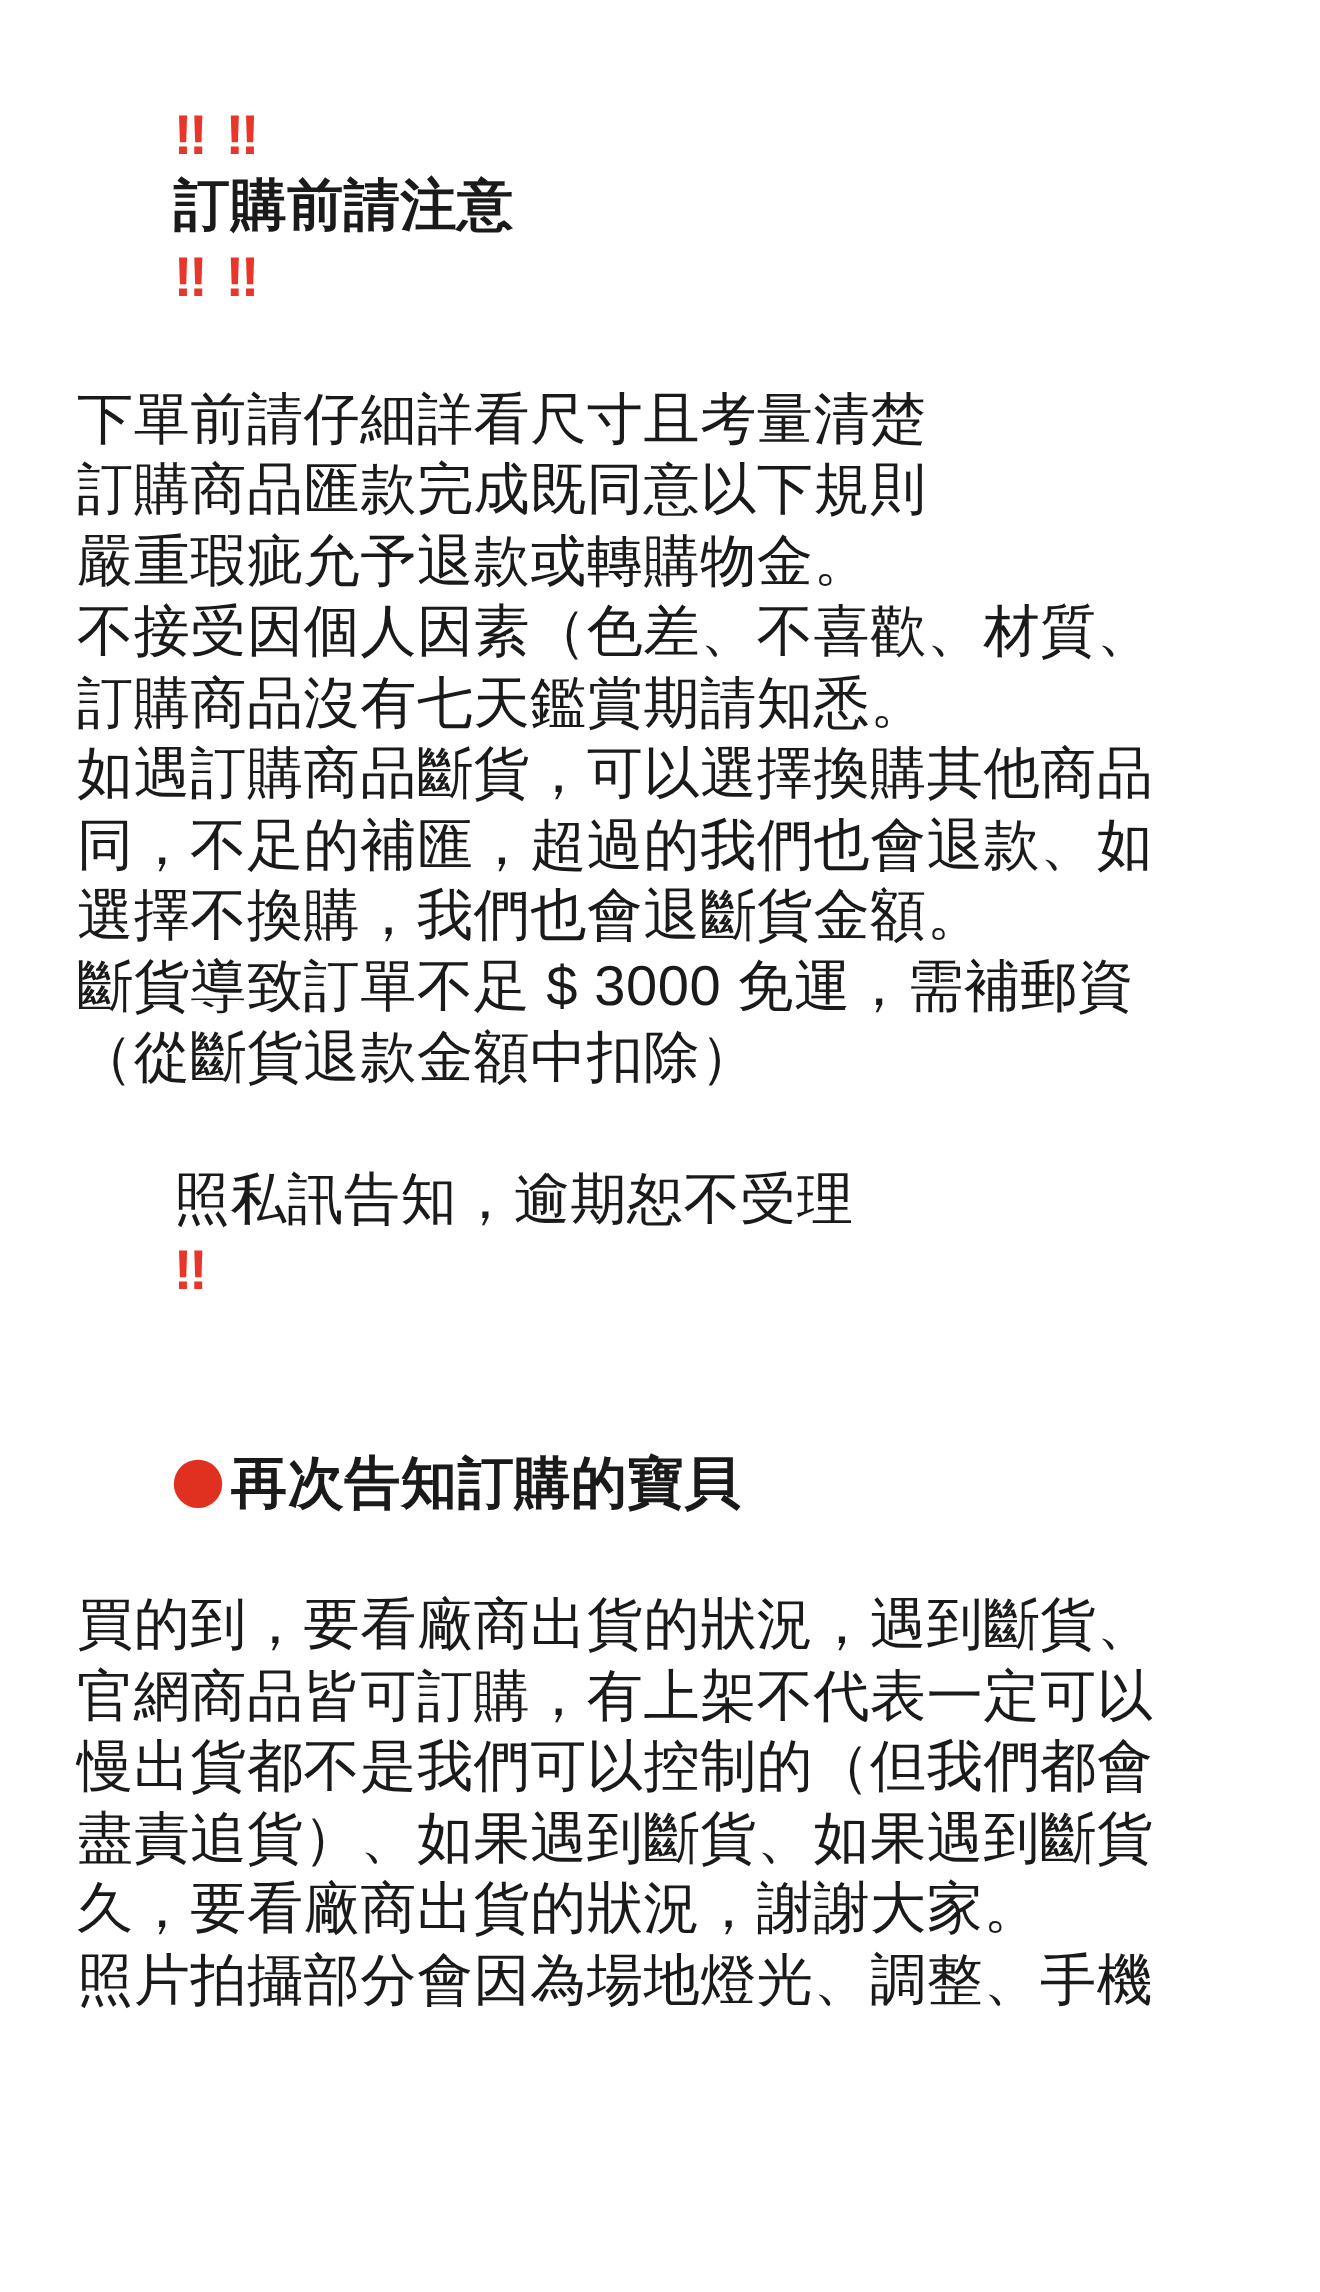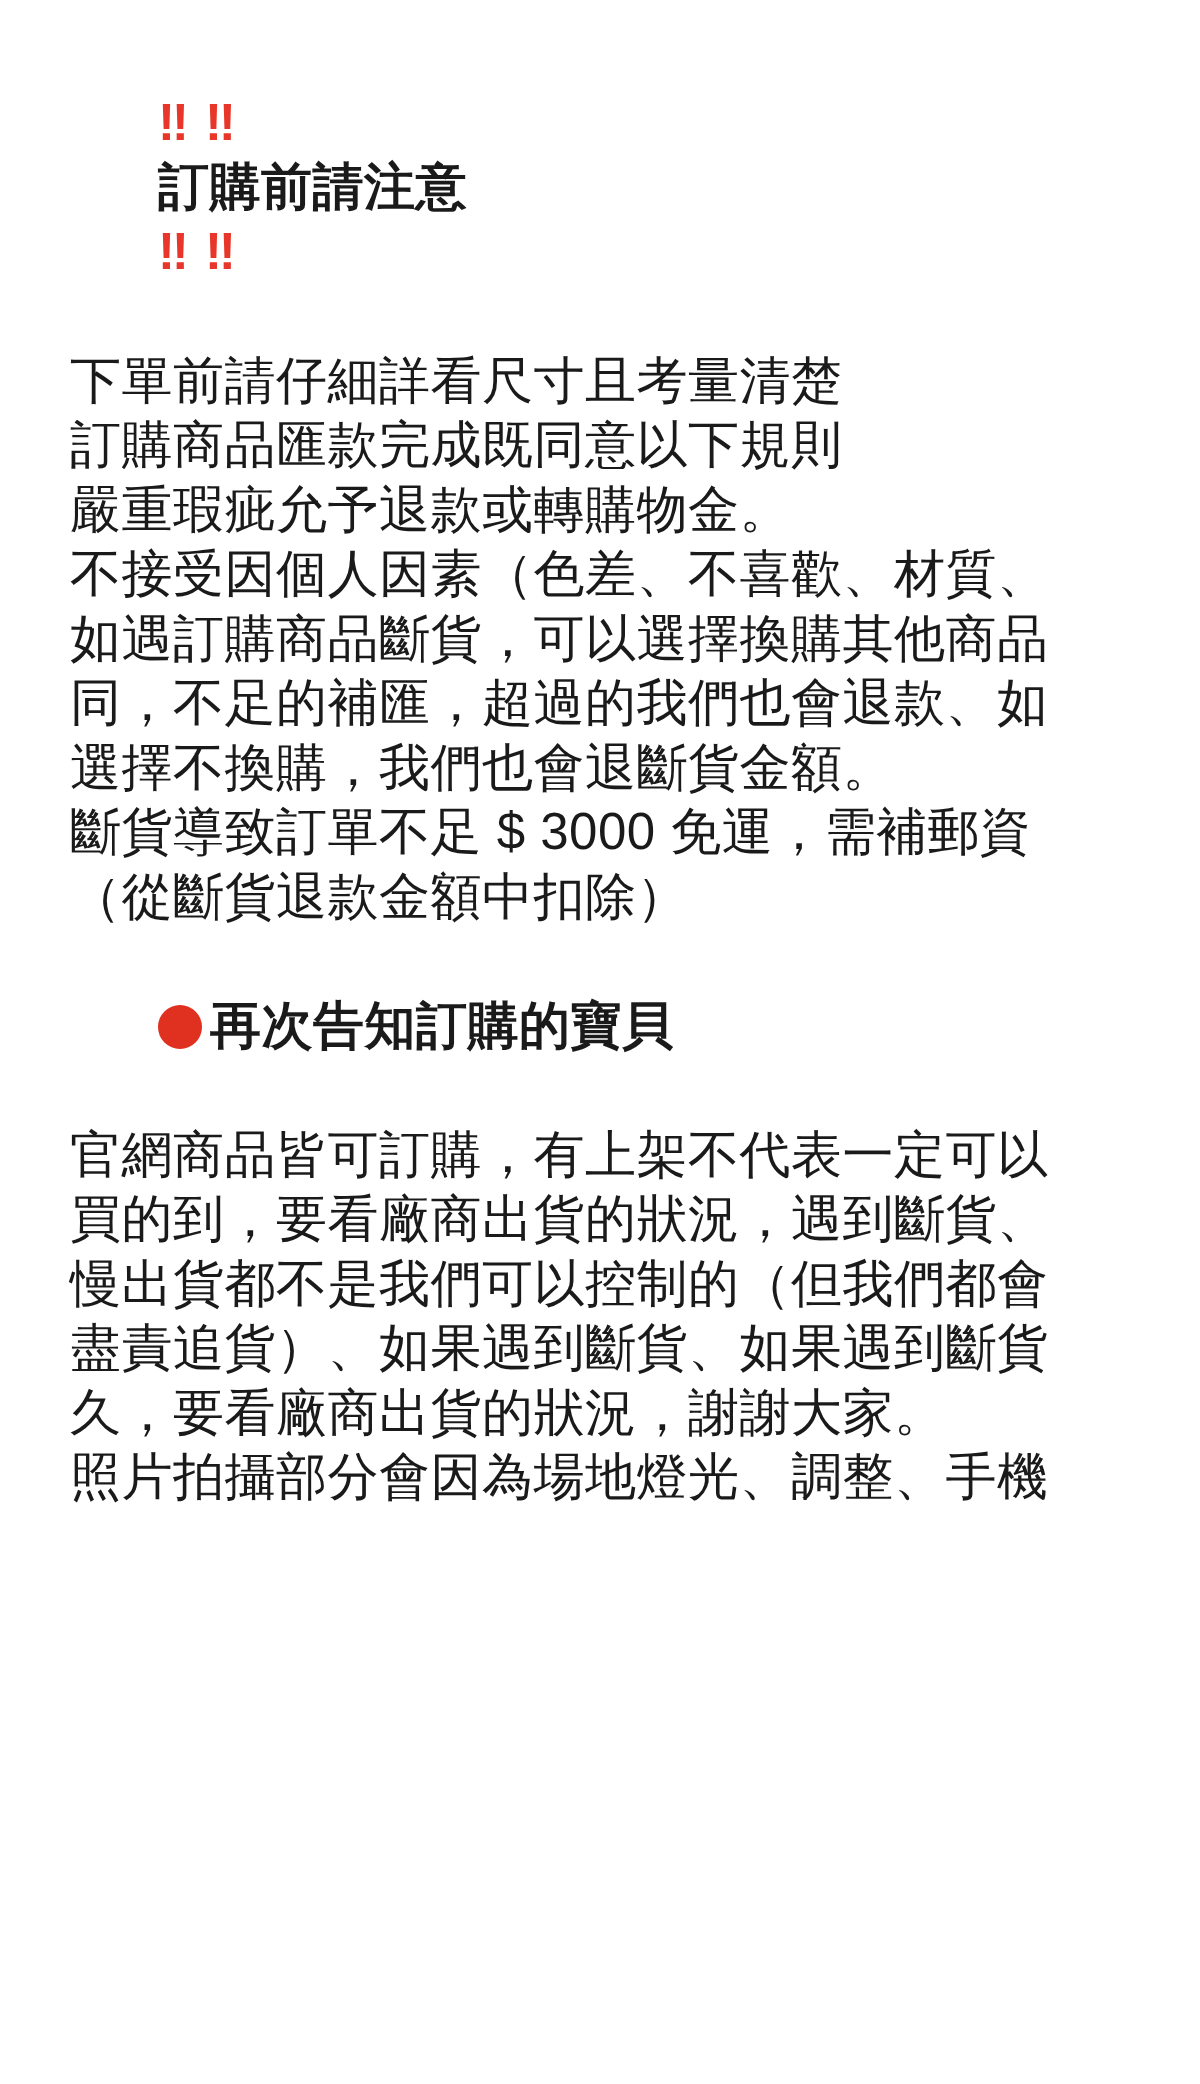--- a/index.html
+++ b/index.html
@@ -61,32 +61,37 @@
     <div class="line heading-line">
       <span class="warn-mark">‼ ‼</span>
       <span>訂購前請注意</span>
       <span class="warn-mark">‼ ‼</span>
     </div>
 
     <div class="line">下單前請仔細詳看尺寸且考量清楚</div>
     <div class="line">訂購商品匯款完成既同意以下規則</div>
     <div class="line">嚴重瑕疵允予退款或轉購物金。</div>
     <div class="line">不接受因個人因素（色差、不喜歡、材質、</div>
+    <div class="line">訂購商品沒有七天鑑賞期請知悉。</div>
     <div class="line">如遇訂購商品斷貨，可以選擇換購其他商品</div>
     <div class="line">同，不足的補匯，超過的我們也會退款、如</div>
     <div class="line">選擇不換購，我們也會退斷貨金額。</div>
     <div class="line">斷貨導致訂單不足 $ 3000 免運，需補郵資</div>
     <div class="line">（從斷貨退款金額中扣除）</div>
 
+    <div class="line">
+      <span>照私訊告知，逾期恕不受理</span>
+      <span class="bang">‼</span>
+    </div>
 
     <div class="line heading-line">
       <span class="stop-dot"></span><span>再次告知訂購的寶貝</span>
     </div>
 
+    <div class="line">買的到，要看廠商出貨的狀況，遇到斷貨、</div>
     <div class="line">官網商品皆可訂購，有上架不代表一定可以</div>
-    <div class="line">買的到，要看廠商出貨的狀況，遇到斷貨、</div>
     <div class="line">慢出貨都不是我們可以控制的（但我們都會</div>
     <div class="line">盡責追貨）、如果遇到斷貨、如果遇到斷貨</div>
     <div class="line">久，要看廠商出貨的狀況，謝謝大家。</div>
     <div class="line">照片拍攝部分會因為場地燈光、調整、手機</div>
 
   </div>
 </div>
 
 </body></html>

